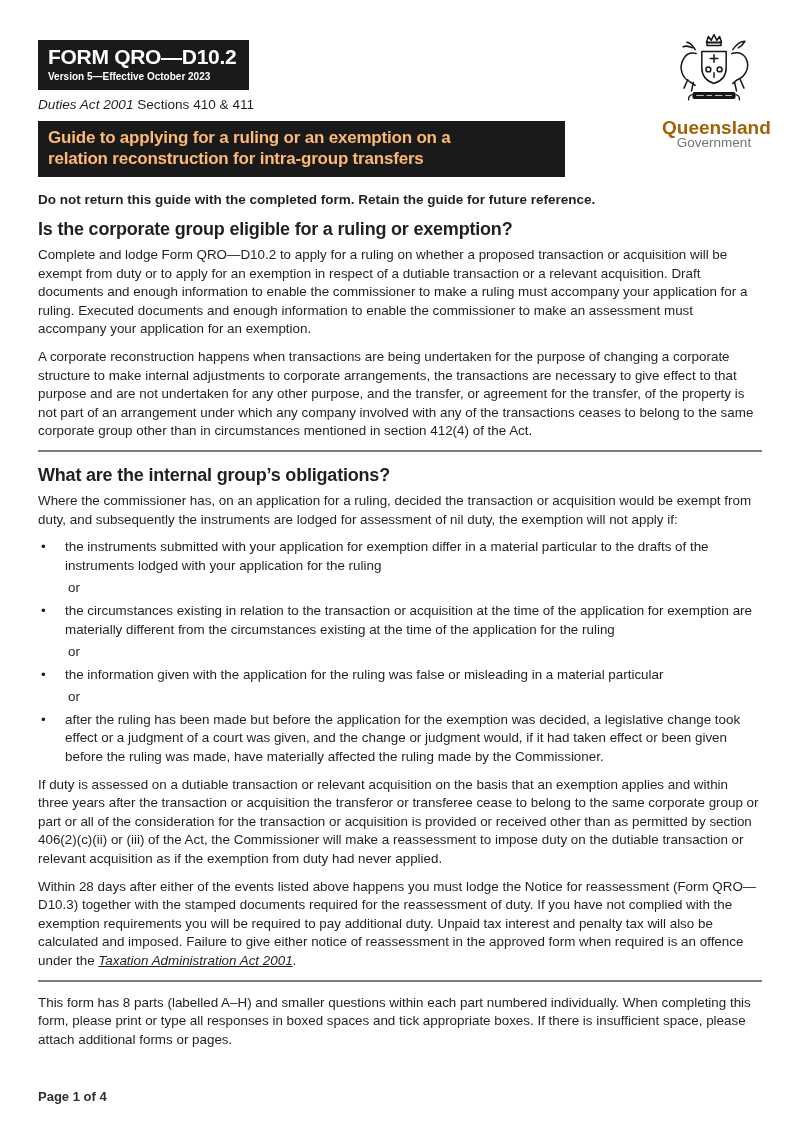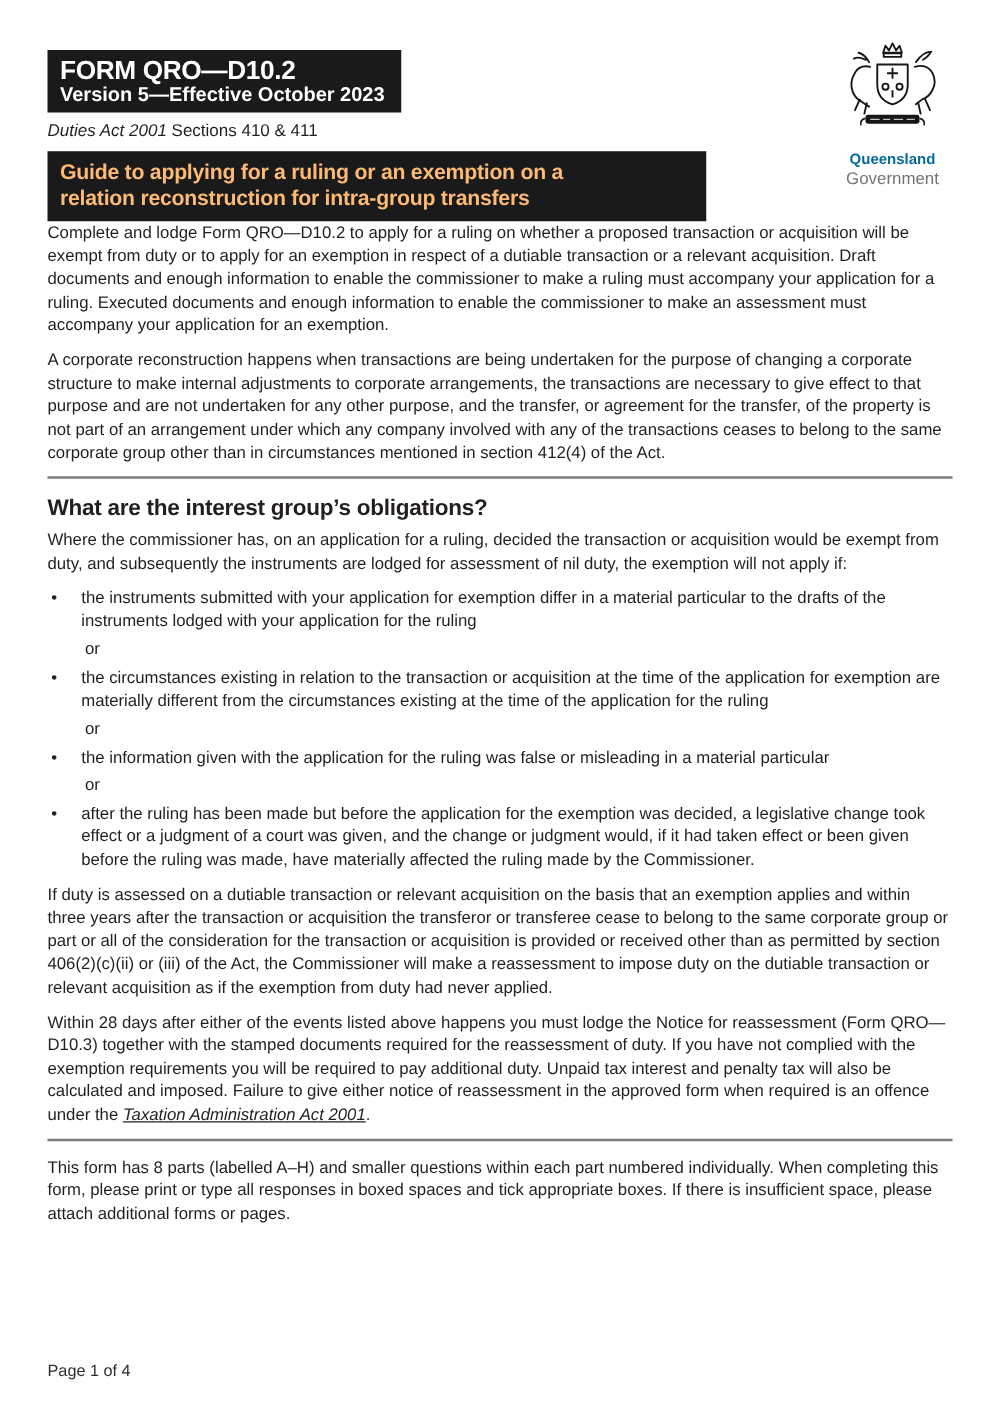--- a/index.html
+++ b/index.html
@@ -15,49 +15,49 @@
   }
   .content { position:absolute; left:38px; top:40px; width:724px; }
 
   
   .header-row { position:relative; }
   .form-box {
     display:inline-block; background:#1a1a1a; color:#ffffff;
     padding:5px 13px 7px 10px;
   }
   .form-title { font-size:21px; font-weight:bold; line-height:24px; letter-spacing:-0.3px; }
-  .form-version { font-size:16px; font-weight:bold; line-height:13px; margin-top:1px; }
+  .form-version { font-size:10px; font-weight:bold; line-height:13px; margin-top:1px; }
   .act-ref { font-size:13.6px; margin-top:7px; line-height:15px; }
   .act-ref .it { font-style:italic; }
   .banner {
     background:#1a1a1a; color:#fdba74; width:527px;
     margin-top:9px; padding:6px 10px 8px 10px;
     font-size:17px; font-weight:bold; line-height:21px; letter-spacing:-0.2px;
   }
   .logo {
     position:absolute; right:-4px; top:-10px; width:104px; text-align:center;
   }
   .logo svg { display:block; margin:0 auto; }
-  .logo-name { font-size:12px; font-weight:bold; line-height:15px; color:#0369a1; }
+  .logo-name { font-size:19px; font-weight:bold; line-height:15px; color:#a16207; }
   .logo-sub  { font-size:13.5px; line-height:16px; color:#737373; }
 
   
   .notice { font-size:13.5px; font-weight:bold; margin-top:14px; line-height:17px; }
   .h-section { font-size:18px; font-weight:bold; line-height:22px; letter-spacing:-0.2px; margin:10px 0 6px 0; }
   .para { font-size:13.4px; line-height:18.6px; margin-bottom:9px; }
   .para .it { font-style:italic;text-decoration:underline; }
   .rule { border:0; border-top:2px solid #7d7d7d; margin:4px 0 12px 0; }
 
   .bullet-list { margin:0 0 0 0; }
   .bullet-item { display:flex; font-size:13.4px; line-height:18.6px; margin-bottom:3px; }
   .bullet-marker { width:27px; flex:0 0 27px; padding-left:3px; }
   .bullet-text { flex:1; }
   .or-line { font-size:13.4px; line-height:18.6px; margin:4px 0 4px 27px; padding-left:3px; }
 
-  .footer { position:absolute; left:38px; top:1089px; font-size:13px; color:#2e2e2e; }
+  .footer { position:absolute; left:38px; top:1089px; font-size:13px; color:#2e2e2e;font-weight:bold; }
 </style>
 </head>
 <body>
 
 <div class="page">
   <div class="content">
 
     <div class="header-row">
       <div class="form-box">
         <div class="form-title">FORM QRO—D10.2</div>
@@ -99,27 +99,29 @@
           </g>
           <g stroke="#ffffff" stroke-width="0.8">
             <path d="M31,69.8 h8 M42,69.8 h6 M51,69.8 h8 M62,69.8 h7"></path>
           </g>
         </svg>
         <div class="logo-name">Queensland</div>
         <div class="logo-sub">Government</div>
       </div>
     </div>
 
+    <div class="notice">Do not return this guide with the completed form. Retain the guide for future reference.</div>
 
+    <div class="h-section">Is the corporate group eligible for a ruling or exemption?</div>
     <p class="para">Complete and lodge Form QRO—D10.2 to apply for a ruling on whether a proposed transaction or acquisition will be exempt from duty or to apply for an exemption in respect of a dutiable transaction or a relevant acquisition. Draft documents and enough information to enable the commissioner to make a ruling must accompany your application for a ruling. Executed documents and enough information to enable the commissioner to make an assessment must accompany your application for an exemption.</p>
     <p class="para">A corporate reconstruction happens when transactions are being undertaken for the purpose of changing a corporate structure to make internal adjustments to corporate arrangements, the transactions are necessary to give effect to that purpose and are not undertaken for any other purpose, and the transfer, or agreement for the transfer, of the property is not part of an arrangement under which any company involved with any of the transactions ceases to belong to the same corporate group other than in circumstances mentioned in section 412(4) of the Act.</p>
 
     <hr class="rule">
 
-    <div class="h-section">What are the interest group’s obligations?</div>
+    <div class="h-section">What are the internal group’s obligations?</div>
     <p class="para">Where the commissioner has, on an application for a ruling, decided the transaction or acquisition would be exempt from duty, and subsequently the instruments are lodged for assessment of nil duty, the exemption will not apply if:</p>
 
     <div class="bullet-list">
       <div class="bullet-item">
         <span class="bullet-marker">•</span>
         <span class="bullet-text">the instruments submitted with your application for exemption differ in a material particular to the drafts of the instruments lodged with your application for the ruling</span>
       </div>
       <div class="or-line">or</div>
 
       <div class="bullet-item">

